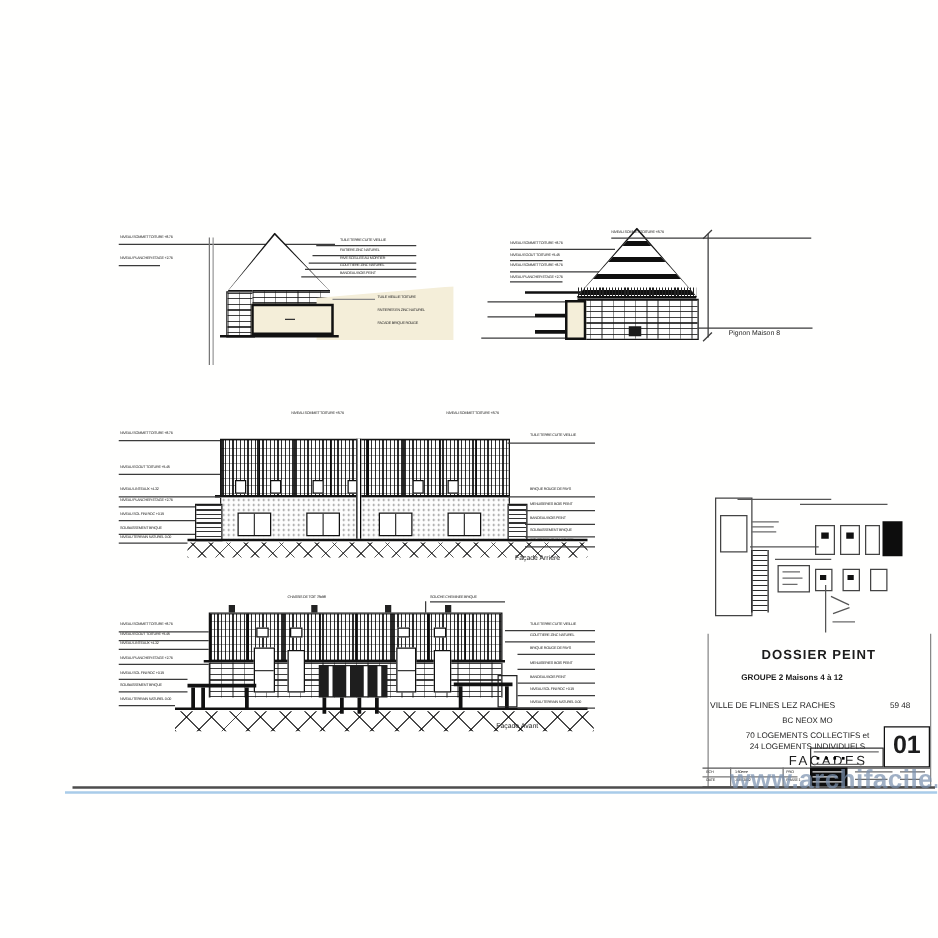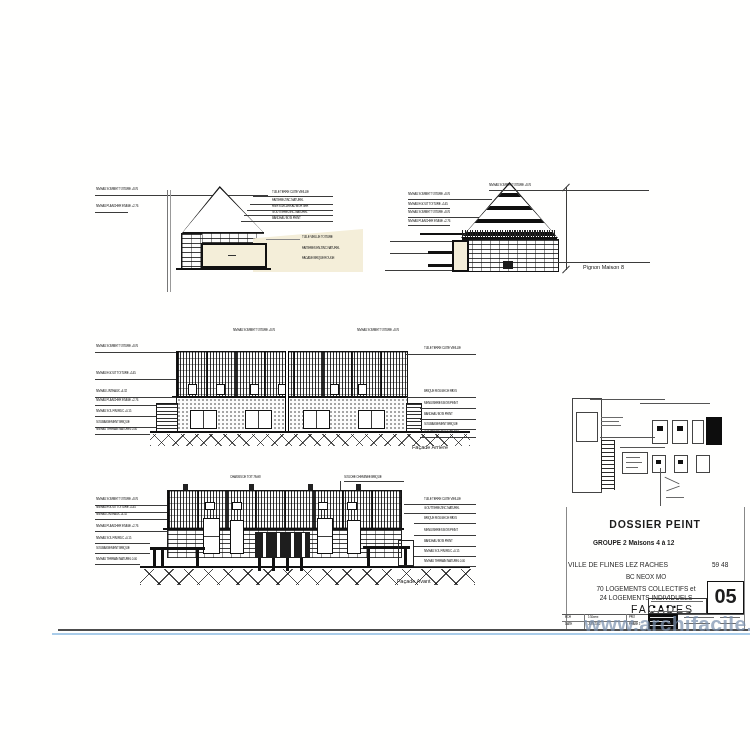--- a/index.html
+++ b/index.html
@@ -315,21 +315,21 @@
     <div class="tb" style="left:566px;top:518px;width:178px;text-align:center;font-size:10.5px;font-weight:bold;letter-spacing:.8px;">DOSSIER PEINT</div>
     <div class="tb" style="left:593px;top:539px;font-size:6.5px;font-weight:bold;">GROUPE 2   Maisons 4 à 12</div>
     <div class="tb" style="left:568px;top:561px;font-size:6.8px;">VILLE DE FLINES LEZ RACHES</div>
     <div class="tb" style="left:712px;top:561px;font-size:6.5px;">59 48</div>
     <div class="tb" style="left:566px;top:573px;width:160px;text-align:center;font-size:6.3px;">BC NEOX MO</div>
     <div class="tb" style="left:566px;top:585px;width:160px;text-align:center;font-size:6.5px;">70 LOGEMENTS COLLECTIFS et</div>
     <div class="tb" style="left:566px;top:594px;width:160px;text-align:center;font-size:6.5px;">24  LOGEMENTS INDIVIDUELS</div>
     <div class="tb" style="left:566px;top:603px;width:128px;text-align:right;font-size:10.5px;letter-spacing:2px;">FACADES</div>
 
     <div class="box" style="left:707px;top:581px;width:37px;height:33px;border-color:#111;"></div>
-    <div class="tb" style="left:707px;top:585px;width:37px;text-align:center;font-size:20px;font-weight:bold;">05</div>
+    <div class="tb" style="left:707px;top:585px;width:37px;text-align:center;font-size:20px;font-weight:bold;">01</div>
 
     <div class="box" style="left:648px;top:598px;width:59px;height:16px;border-color:#333;"></div>
     <b class="mb" style="left:651px;top:601px;width:52px;"></b>
     <div class="dots" style="left:653px;top:604px;">■■■■</div>
     <b class="mb" style="left:651px;top:611px;width:40px;"></b>
 
     <b class="hl" style="left:562px;top:614px;width:182px;background:#555;"></b>
     <b class="hl" style="left:562px;top:621px;width:76px;background:#777;"></b>
     <b class="hl" style="left:562px;top:629px;width:182px;background:#555;"></b>
     <b class="vl" style="left:584px;top:614px;height:15px;background:#777;"></b>

